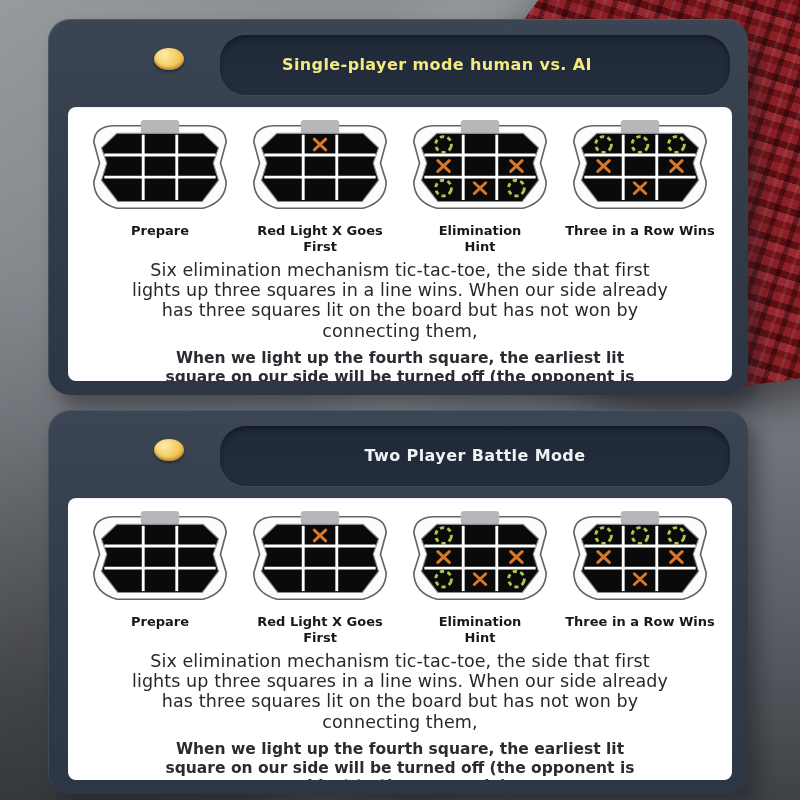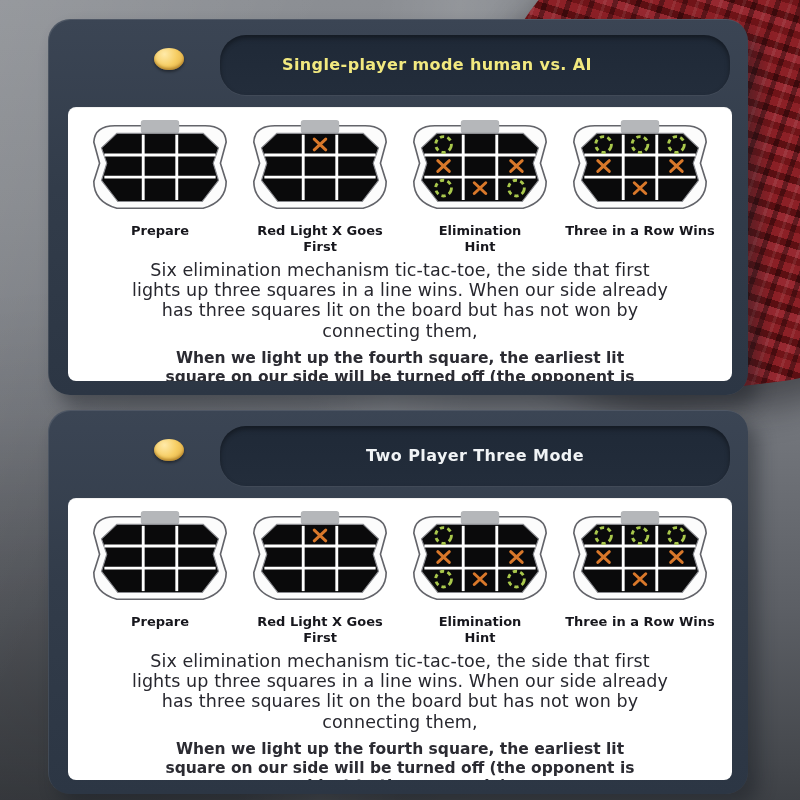--- a/index.html
+++ b/index.html
@@ -183,21 +183,21 @@
     </div>
     <div class="para1">Six elimination mechanism tic-tac-toe, the side that first lights up three squares in a line wins. When our side already has three squares lit on the board but has not won by connecting them,</div>
     <div class="para2">When we light up the fourth square, the earliest lit square on our side will be turned off (the opponent is subject to the same rule).</div>
   </div>
 </div>
 
 <div class="panel panel-2">
   <div class="panel-header">
     <div class="dot"></div>
     <div class="pill">
-      <div class="pill-title">Two Player Three Mode</div>
+      <div class="pill-title">Two Player Battle Mode</div>
     </div>
   </div>
   <div class="card">
     <div class="devices-row">
       <div class="device">
         <div class="board-svg">
             <svg viewBox="0 0 150 98">
               <path d="M28,6 L122,6 Q143,6 144,23 L138,45 L144,64 Q144,85 120,92 L30,92 Q6,85 6,64 L12,45 L6,23 Q7,6 28,6 Z" fill="#fcfcfc" stroke="#63646a" stroke-width="1.7"></path>
               <rect x="55" y="0" width="40" height="14" rx="3" fill="#b5b7ba"></rect>
               <path d="M30,14 L120,14 L136,29 L130.5,45 L136,63 L119,85 L31,85 L14,63 L19.5,45 L14,29 Z" fill="#0a0a0b" stroke="#8a8b90" stroke-width="1.2"></path>

